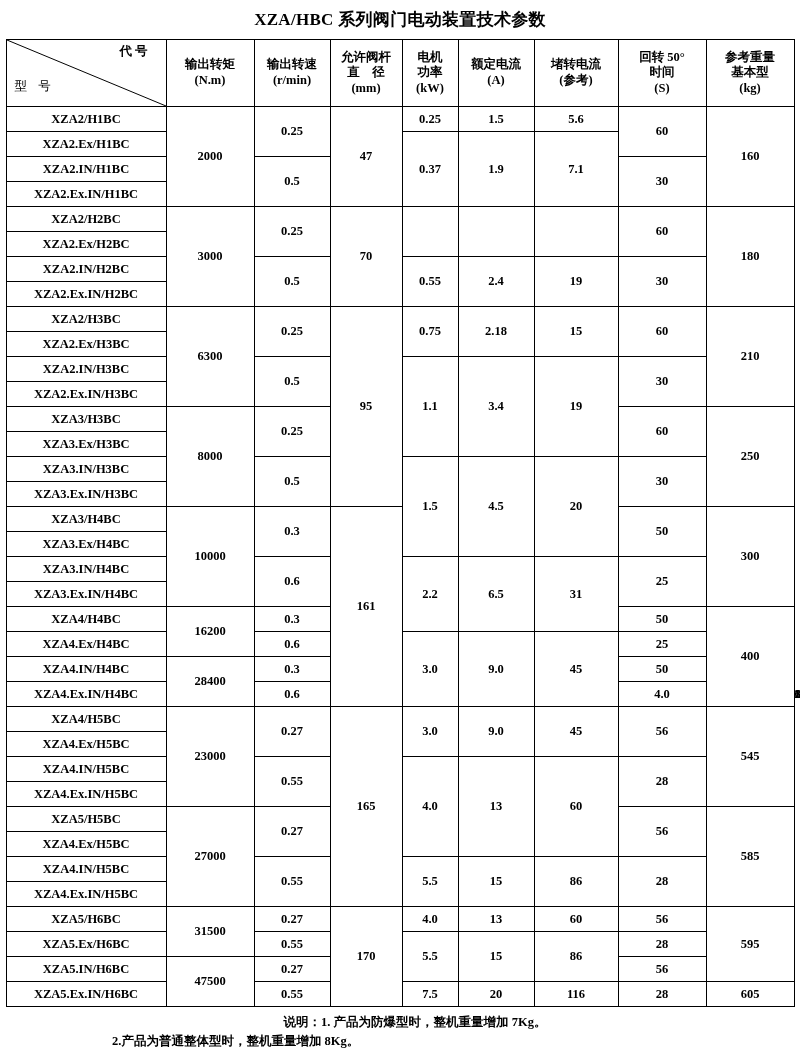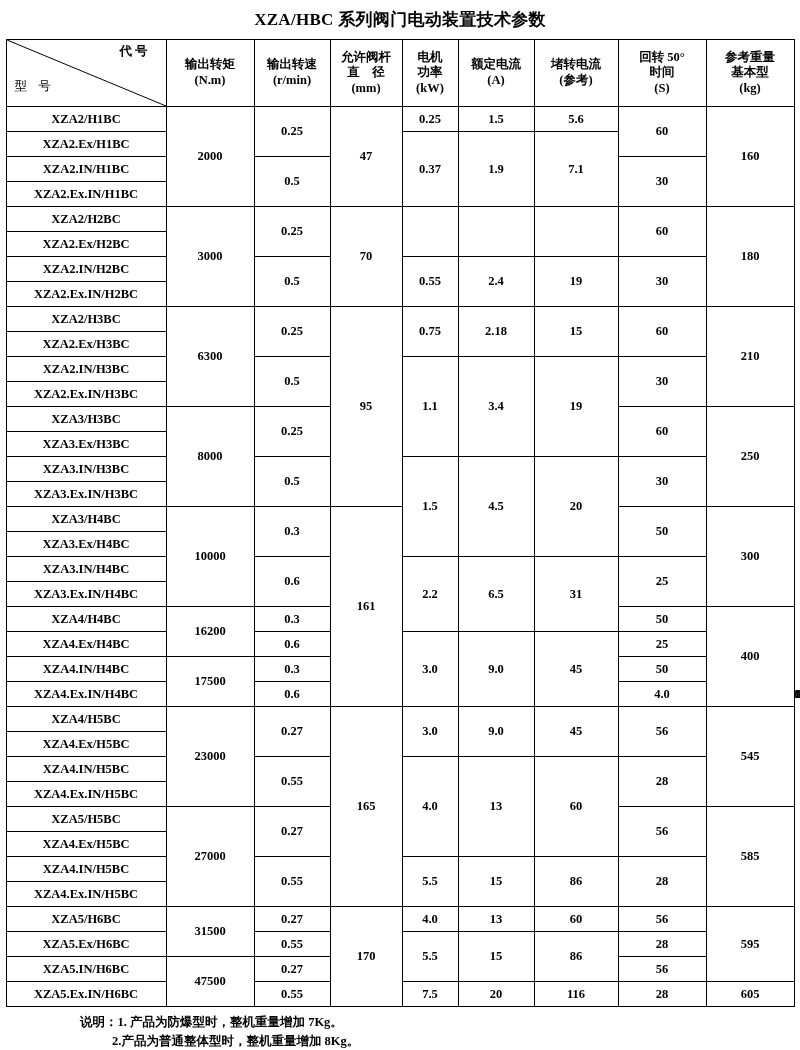--- a/index.html
+++ b/index.html
@@ -87,21 +87,21 @@
     display: block;
   }
   .note {
     margin: 6px auto 0 auto;
     width: 700px;
     font-size: 12.5px;
     font-weight: bold;
     line-height: 1.55;
     font-family: "Liberation Serif", serif;
   }
-  .note .l1 { padding-left: 30px; }
+  .note .l1 { padding-left: 30px; text-align: center; }
   .note .l2 { padding-left: 62px; }
   .thickline { border-top-width: 2px; }
   .tbottom { border-bottom-width: 2px; }
 </style>
 </head>
 <body>
 
 <div class="page">
 
   <div class="doc-title">XZA/HBC 系列阀门电动装置技术参数</div>
@@ -299,21 +299,21 @@
     <tr>
       <td class="model-cell">XZA4.Ex/H4BC</td>
       <td>0.6</td>
       <td rowspan="3">3.0</td>
       <td rowspan="3">9.0</td>
       <td rowspan="3">45</td>
       <td>25</td>
     </tr>
     <tr>
       <td class="model-cell">XZA4.IN/H4BC</td>
-      <td rowspan="2">17500</td>
+      <td rowspan="2">28400</td>
       <td>0.3</td>
       <td>50</td>
     </tr>
     <tr>
       <td class="model-cell">XZA4.Ex.IN/H4BC</td>
       <td>0.6</td>
       <td>4.0</td>
       <td>13</td>
       <td>60</td>
       <td>25</td>

